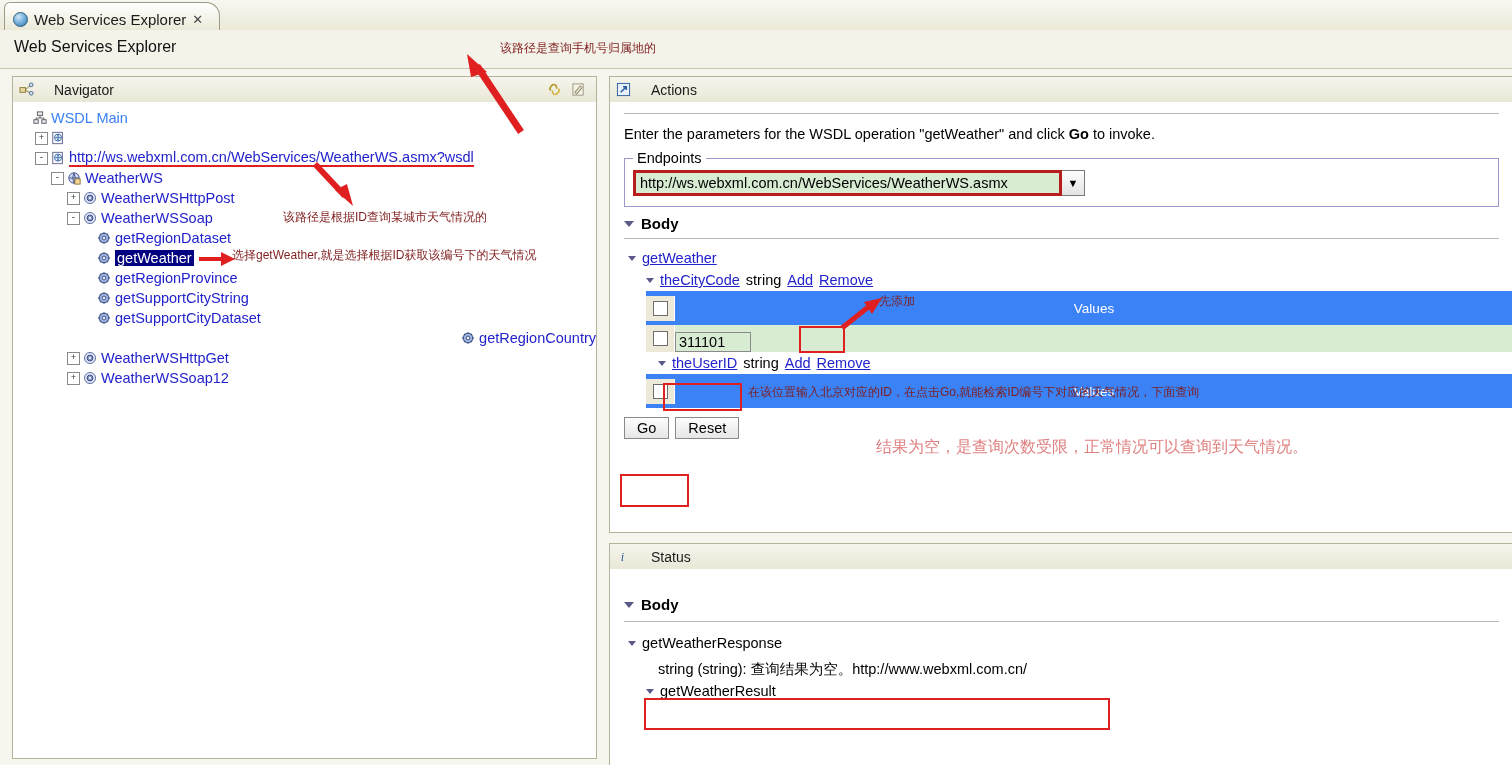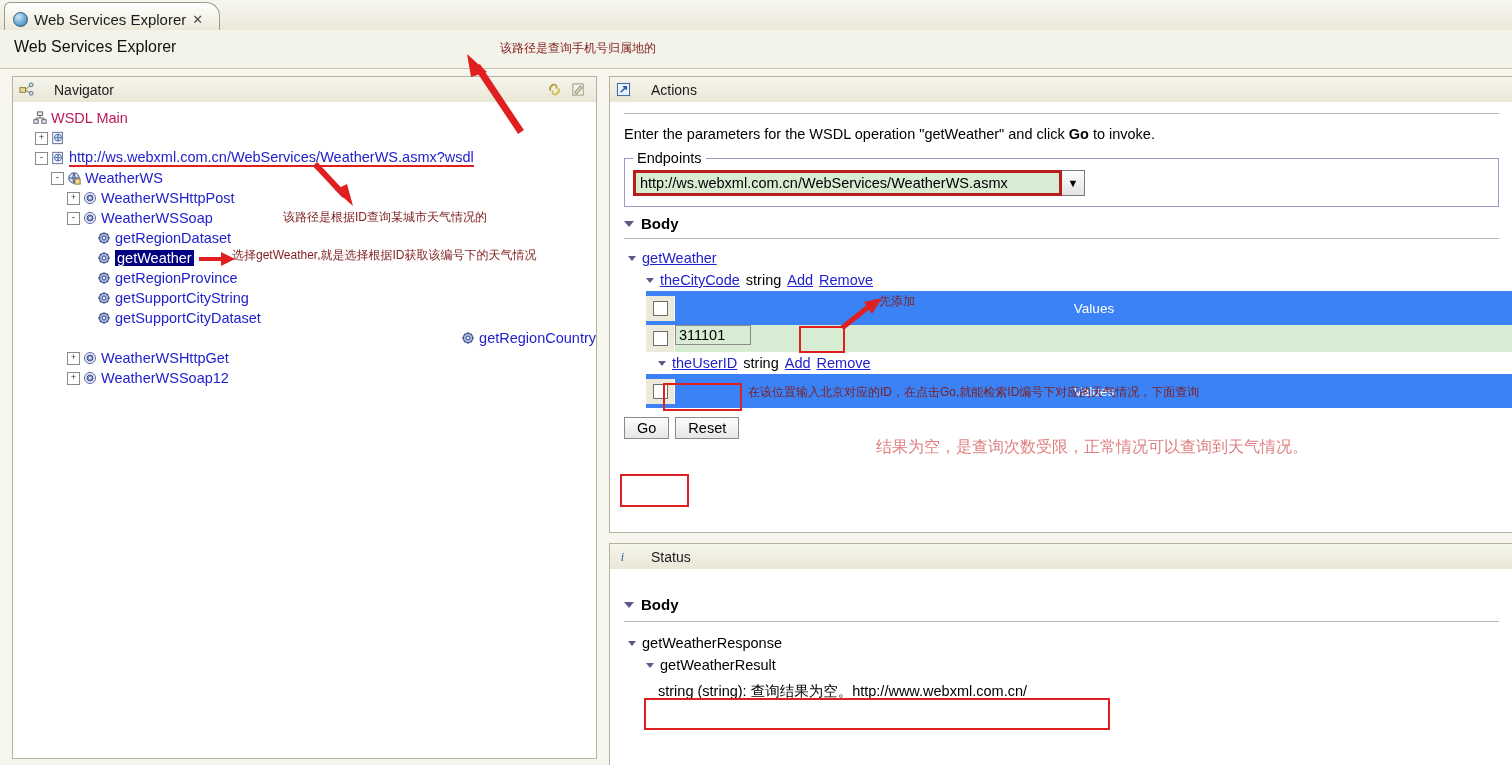--- a/index.html
+++ b/index.html
@@ -65,21 +65,21 @@
   #navigator{left:12px;top:76px;width:583px;height:681px;}
   .nav-body{
     position:absolute;left:0;top:25px;right:0;bottom:0;background:#fff;overflow:hidden;
     padding:6px 0 0 0;
   }
   .tree-row{
     display:flex;align-items:center;height:20px;white-space:nowrap;
     font-size:14.5px;position:relative;
   }
   .tree-label{color:#2222cc;}
-  .tree-label.plain{color:#be185d;}
+  .tree-label.plain{color:#3b82f6;}
   .tree-label.sel{background:#000080;color:#fff;padding:0 2px;}
   .exp{
     width:11px;height:11px;border:1px solid #8a8a8a;background:#fff;
     display:inline-flex;align-items:center;justify-content:center;
     font-size:9px;line-height:9px;color:#333;margin-right:3px;flex:none;
     font-family:"Liberation Mono",monospace;
   }
   .exp.none{border:none;background:transparent;}
   .ic{width:14px;height:14px;margin-right:4px;flex:none;display:block;}
   .ul-red{border-bottom:2px solid #e02020;}
@@ -130,21 +130,21 @@
     display:flex;align-items:center;height:34px;
     background:#3b82f6;color:#fff;position:relative;
   }
   .valrow .cbcell{
     width:28px;height:25px;background:#ece9d8;border-right:1px solid #fff;
     display:flex;align-items:center;justify-content:center;flex:none;
   }
   .cb{width:13px;height:13px;border:1px solid #6d6d6d;background:#fff;display:block;}
   .valrow .vhdr{flex:1;text-align:center;font-size:13.5px;}
   .inputrow{
-    display:flex;align-items:flex-start;height:27px;background:#d7ecd2;
+    display:flex;align-items:flex-end;height:27px;background:#d7ecd2;
   }
   .inputrow .cbcell{
     width:28px;height:27px;background:#ece9d8;border-right:1px solid #fff;
     display:flex;align-items:center;justify-content:center;flex:none;
   }
   .txtin{
     width:68px;background:#d7ecd2;border:1px solid #8a8a8a;font-size:14.5px;
     padding:1px 3px;font-family:"Liberation Sans",sans-serif;color:#000;
   }
   .btn{
@@ -418,26 +418,26 @@
     <div class="sect-title" style="margin-top:27px;">
       <span class="twisty"></span>
       <span>Body</span>
     </div>
     <div class="hr" style="margin-top:8px;"></div>
     <div class="tree2" style="margin-top:10px;">
       <div class="t2row" style="padding-left:18px;">
         <span class="twisty sm"></span>
         <span>getWeatherResponse</span>
       </div>
+      <div class="t2row" style="padding-left:48px;margin-top:4px;">
+        <span id="result-value-text">string (string): 查询结果为空。http://www.webxml.com.cn/</span>
+      </div>
       <div class="t2row" style="padding-left:36px;">
         <span class="twisty sm"></span>
         <span>getWeatherResult</span>
-      </div>
-      <div class="t2row" style="padding-left:48px;margin-top:4px;">
-        <span id="result-value-text">string (string): 查询结果为空。http://www.webxml.com.cn/</span>
       </div>
     </div>
   </div>
 </div>
 
 <div class="redbox" style="left:799px;top:326px;width:42px;height:23px;"></div>
 <div class="redbox" style="left:663px;top:383px;width:75px;height:24px;"></div>
 <div class="redbox" style="left:620px;top:474px;width:65px;height:29px;"></div>
 <div class="redbox" style="left:644px;top:698px;width:462px;height:28px;"></div>
 

